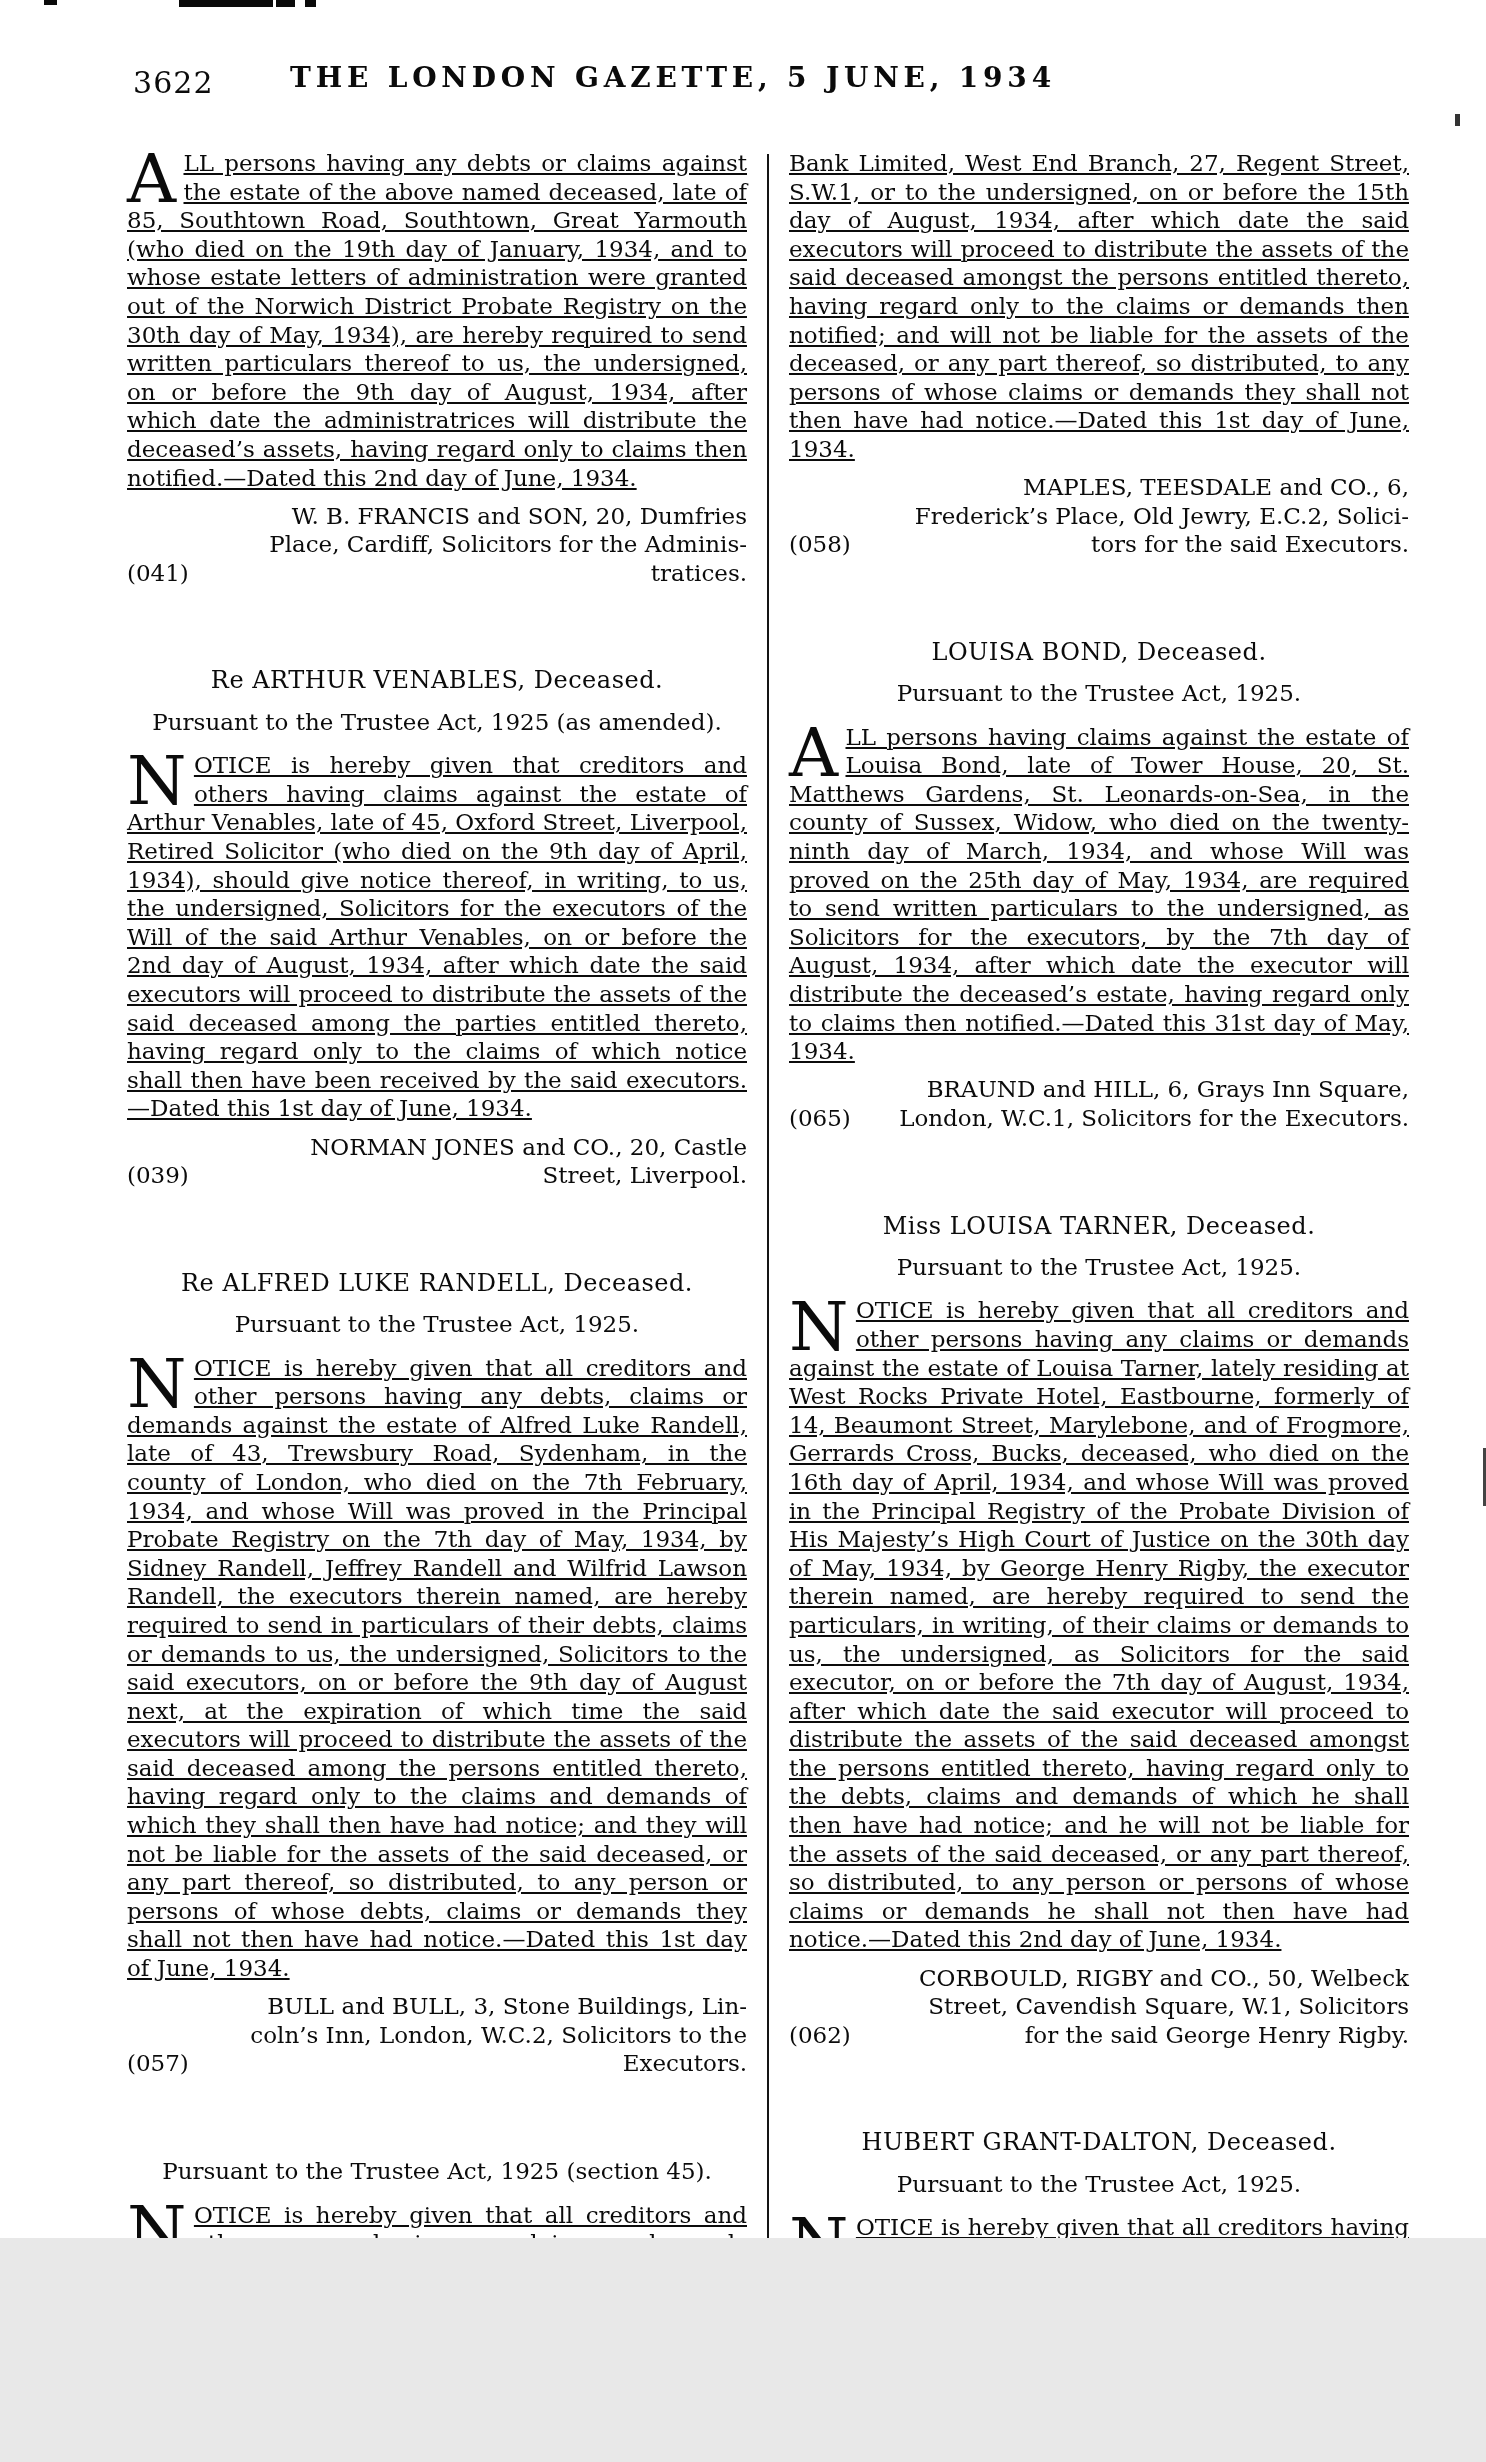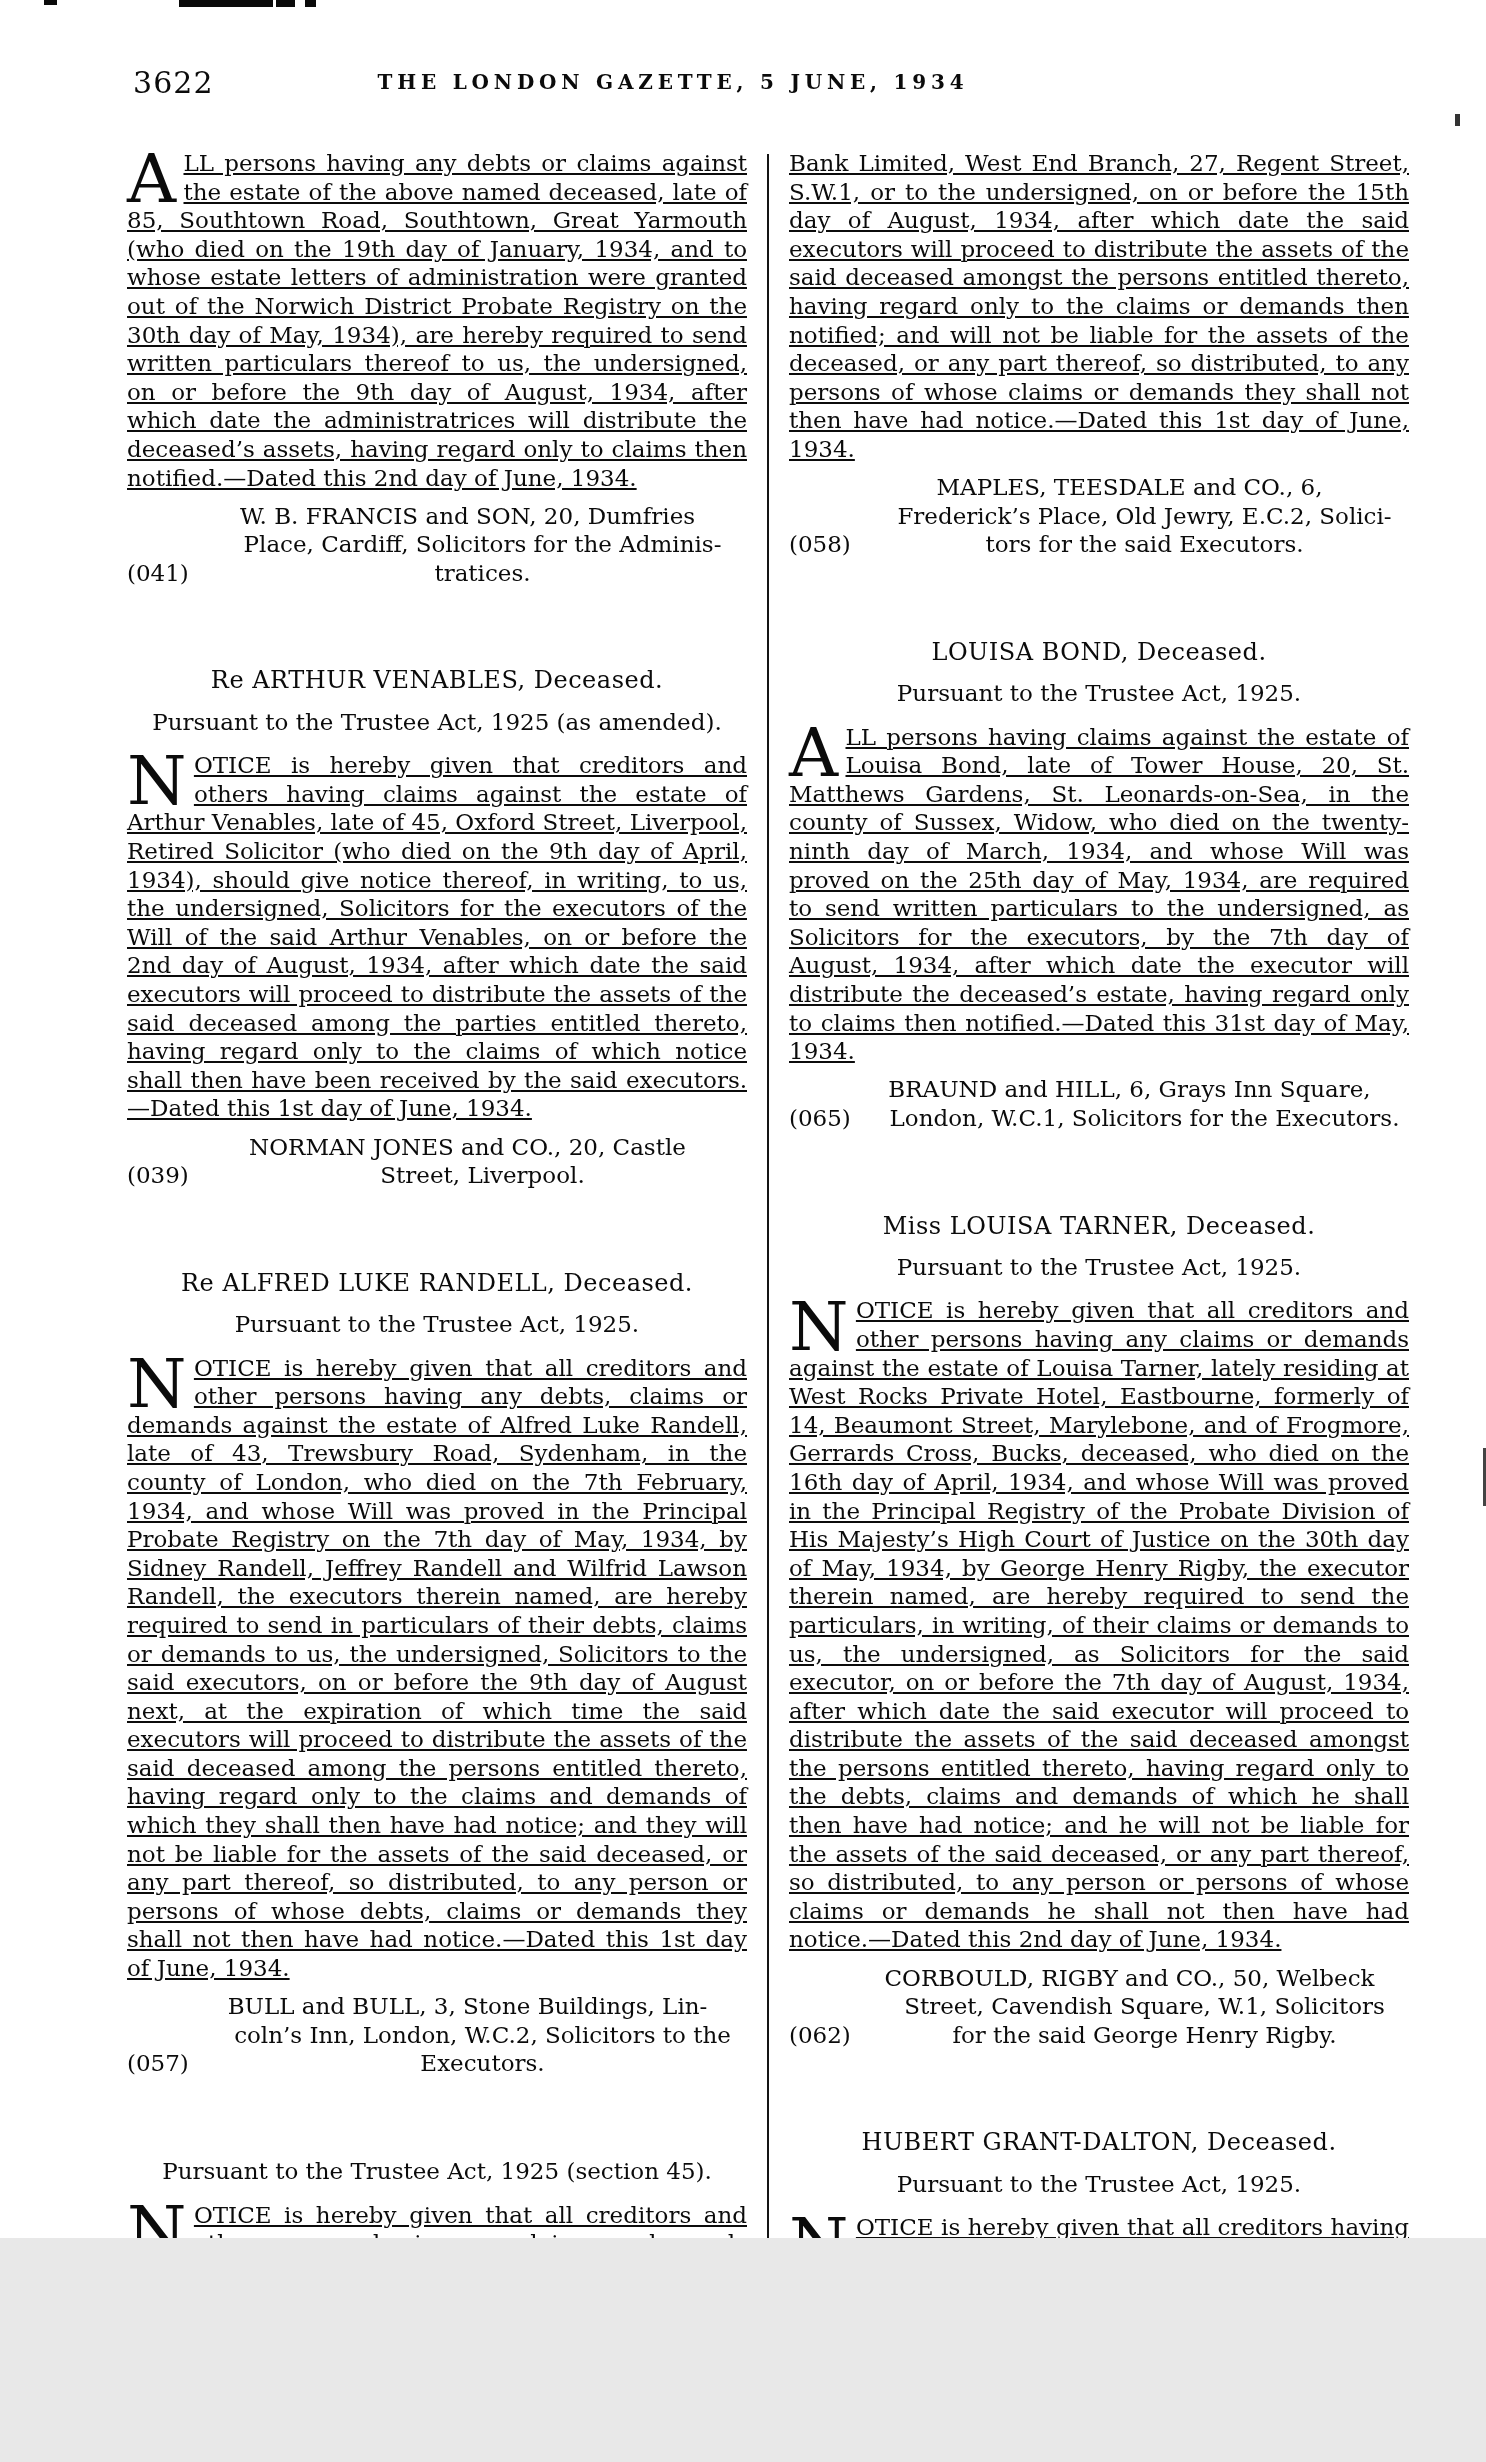--- a/index.html
+++ b/index.html
@@ -17,23 +17,23 @@
   }
   
   .page-num{
     position:absolute;
     left:133px; top:65px;
     font-size:30px;
     letter-spacing:1.1px;
   }
   .masthead{
     position:absolute;
-    left:673px; top:70px;
+    left:673px; top:61px;
     transform:translateX(-50%);
-    font-size:20px;
+    font-size:28px;
     font-weight:700;
     letter-spacing:4.8px;
     white-space:nowrap;
   }
   
   .column{
     position:absolute;
     top:149px;
     width:620px;
     font-size:23px;
@@ -67,21 +67,21 @@
     float:left;
     font-size:68px;
     line-height:52px;
     margin:4.2px 7.4px 0 0;
   }
   
   .sig{
     margin-top:9.5px;
     position:relative;
   }
-  .sig-line{padding-left:91px; text-align:center;}
+  .sig-line{padding-left:91px; text-align:right;}
   .sig-line.first{padding-left:61px;}
   .sig-ref{
     position:absolute;
     left:0;
   }
   
   .bottom-rule{
     position:absolute;
     left:158px; top:2451px;
     width:1194px; height:6.9px;

